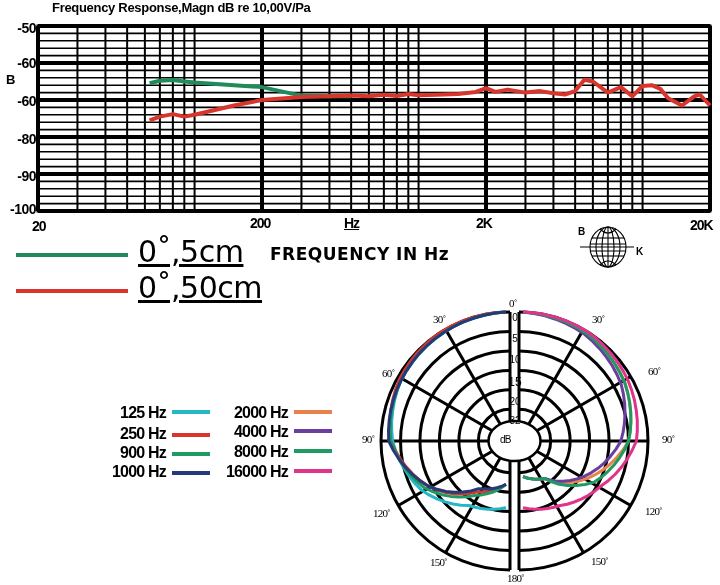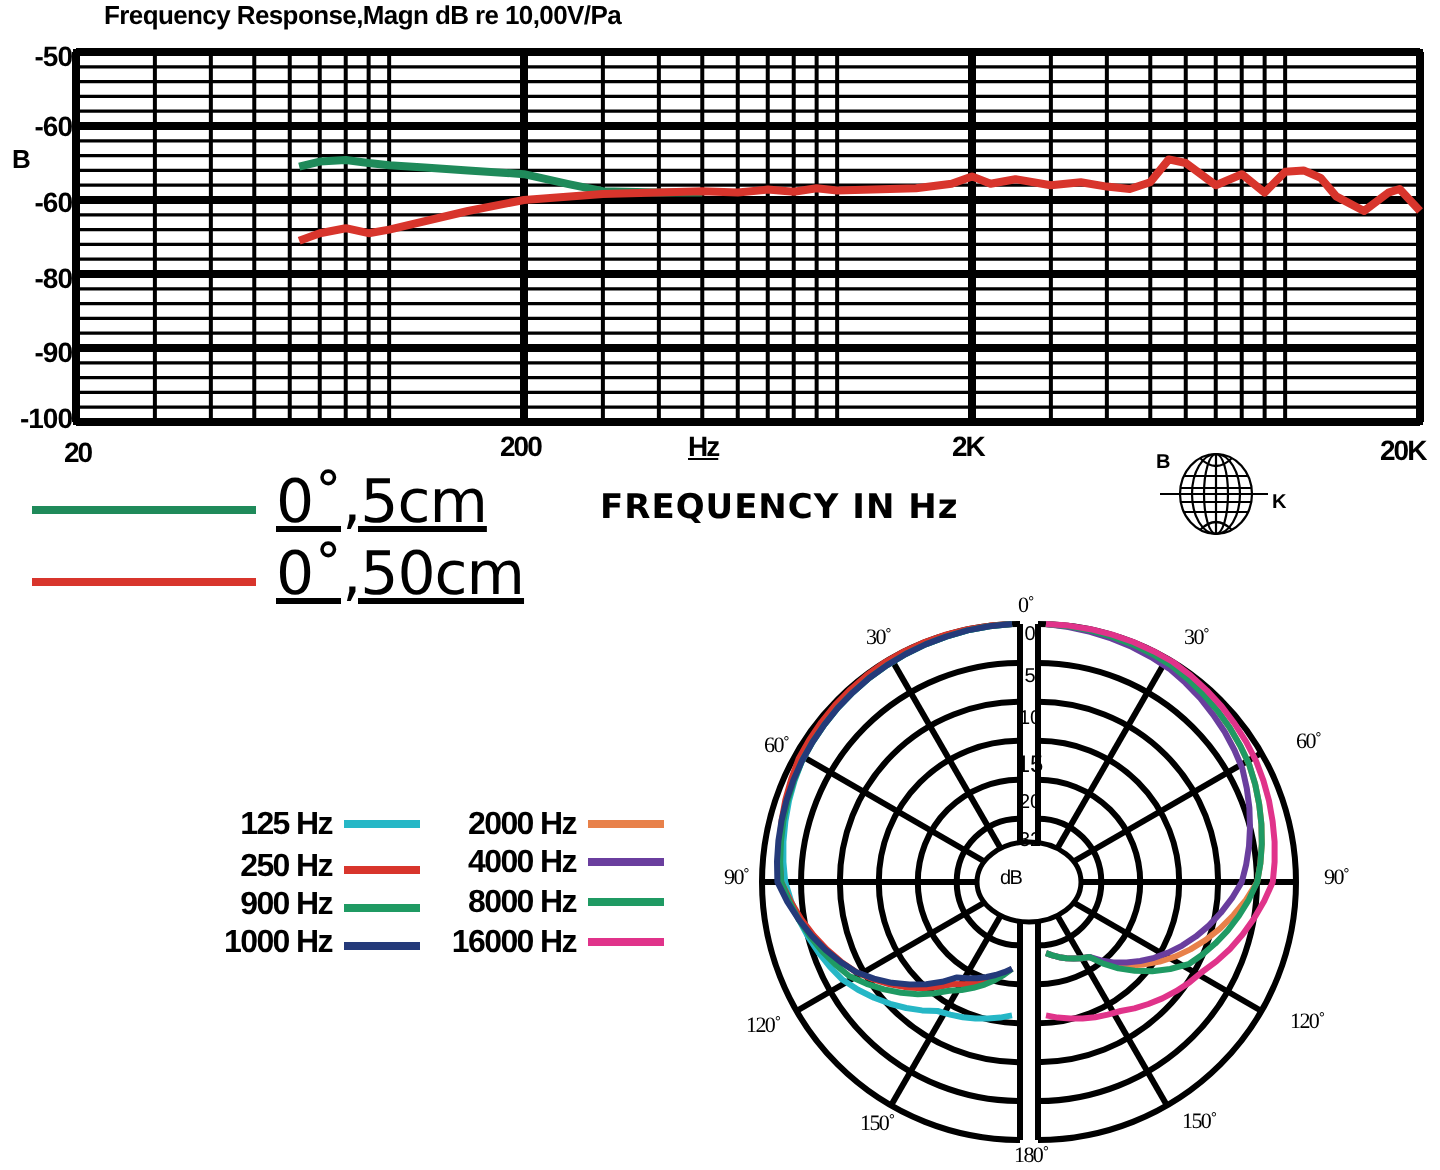--- a/index.html
+++ b/index.html
@@ -91,21 +91,21 @@
 </svg>
 
 <div class="abs xtick" style="left:32px; top:218px;">20</div>
 <div class="abs xtick" style="left:250px; top:215px;">200</div>
 <div class="abs xtick" style="left:344px; top:215px;text-decoration:underline;">Hz</div>
 <div class="abs xtick" style="left:476px; top:215px;">2K</div>
 <div class="abs xtick" style="left:690px; top:217px;">20K</div>
 
 <div class="abs" style="left:16px; top:253px; width:112px; height:4px; background:#1f8a5a;"></div>
 <div class="abs legend-big" style="left:138px; top:234px;">0˚,5cm</div>
-<div class="abs freq-label" style="left:270px; top:244px;margin-left:30px;">FREQUENCY IN Hz</div>
+<div class="abs freq-label" style="left:270px; top:244px;">FREQUENCY IN Hz</div>
 <div class="abs" style="left:16px; top:289px; width:112px; height:4px; background:#d8352c;"></div>
 <div class="abs legend-big" style="left:138px; top:270px;">0˚,50cm</div>
 
 <div class="abs" style="left:578px; top:226px; font-size:10px; font-weight:bold;">B</div>
 <div class="abs" style="left:636px; top:246px; font-size:10px; font-weight:bold;">K</div>
 <svg class="abs" style="left:578px; top:220px;" width="60" height="54">
   <g stroke="#000" stroke-width="1.1" fill="none">
     <ellipse cx="30" cy="27" rx="18" ry="20"></ellipse>
     <ellipse cx="30" cy="27" rx="12" ry="20"></ellipse>
     <ellipse cx="30" cy="27" rx="6" ry="20"></ellipse>

